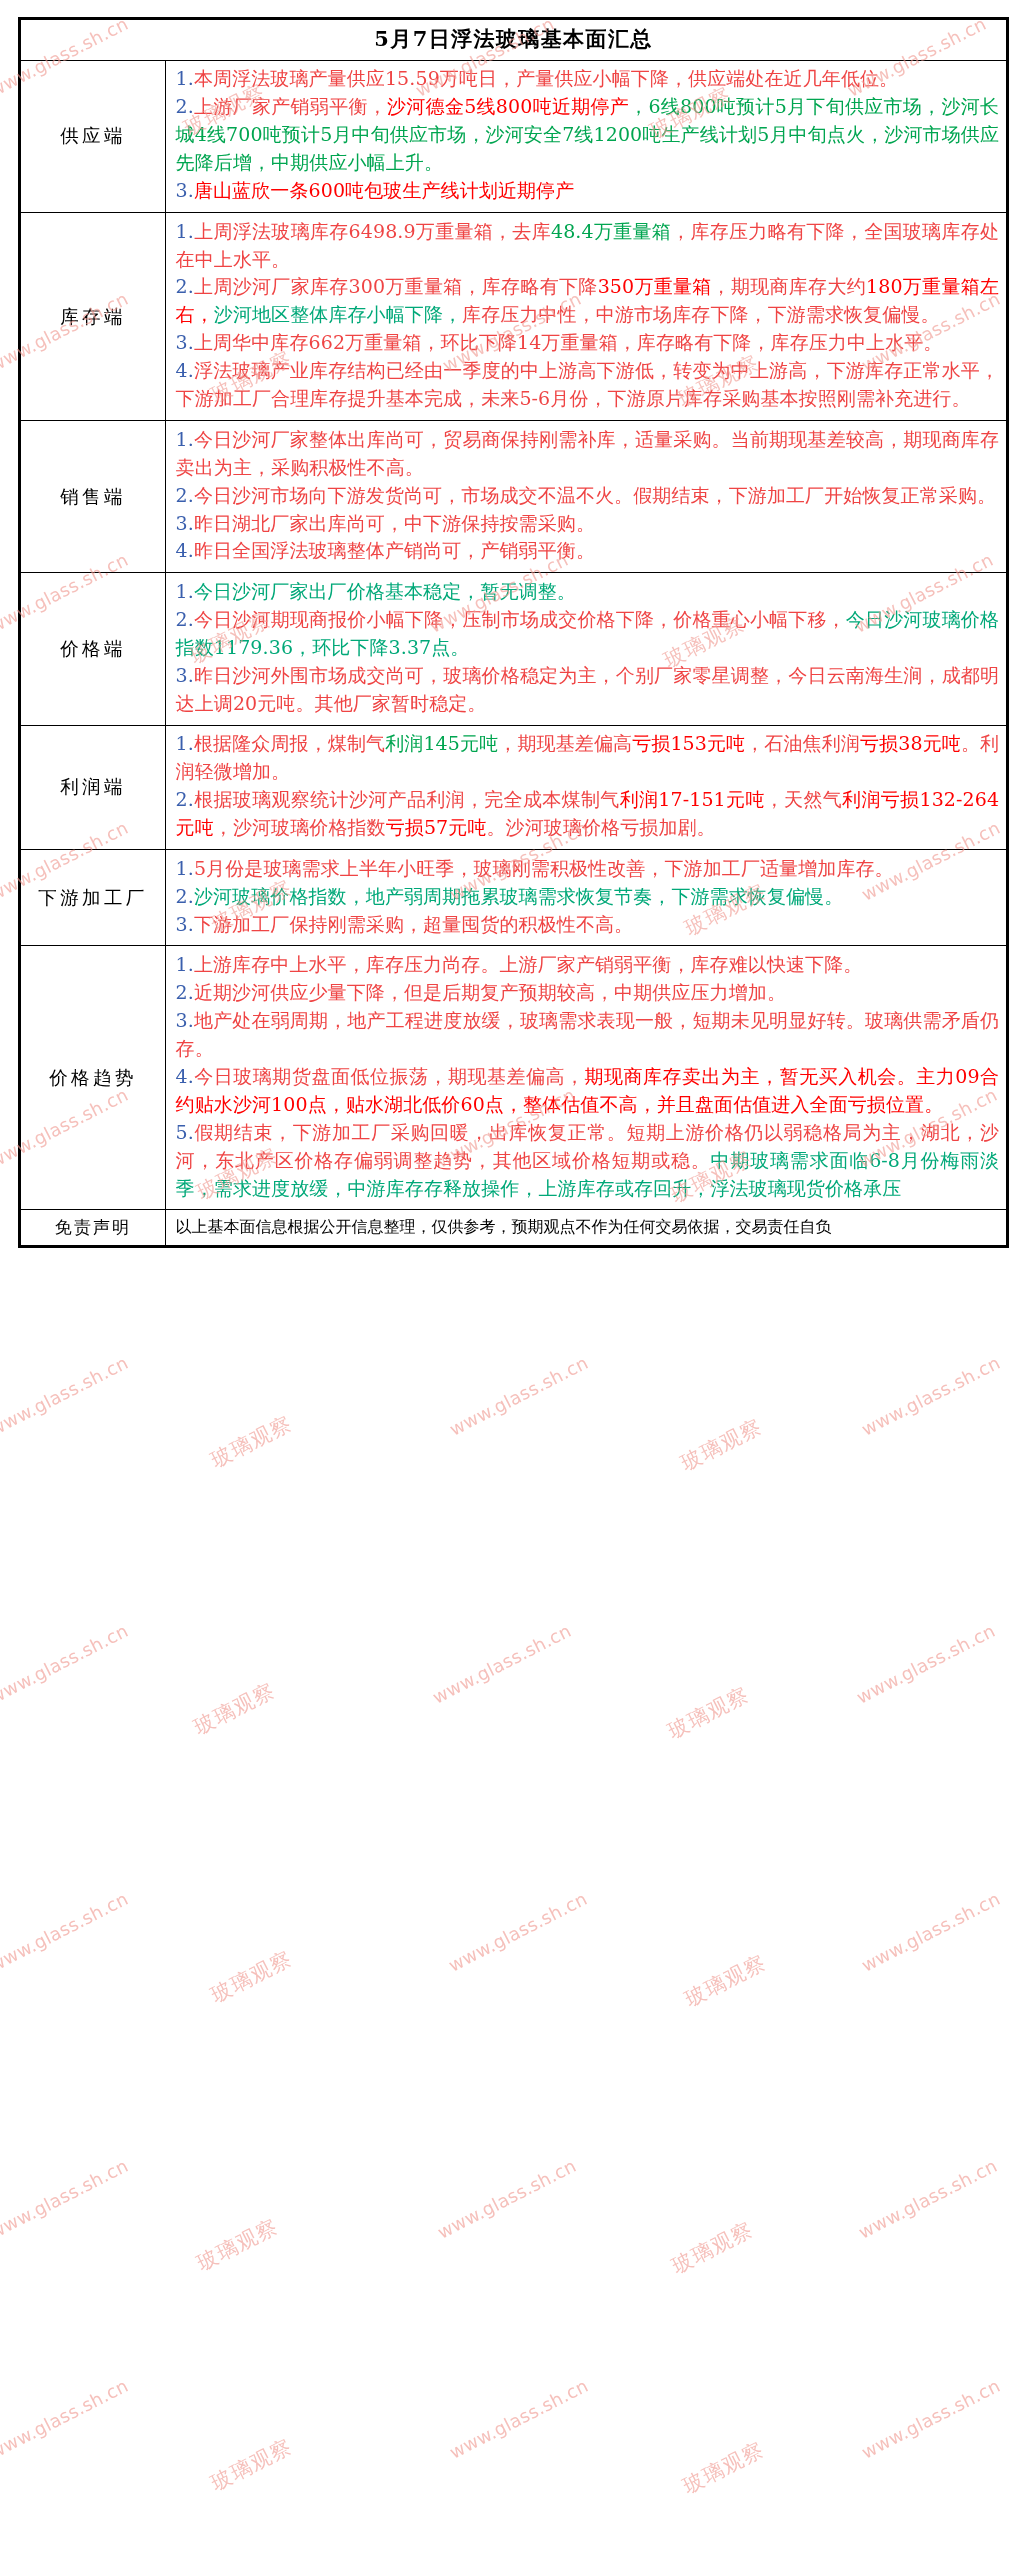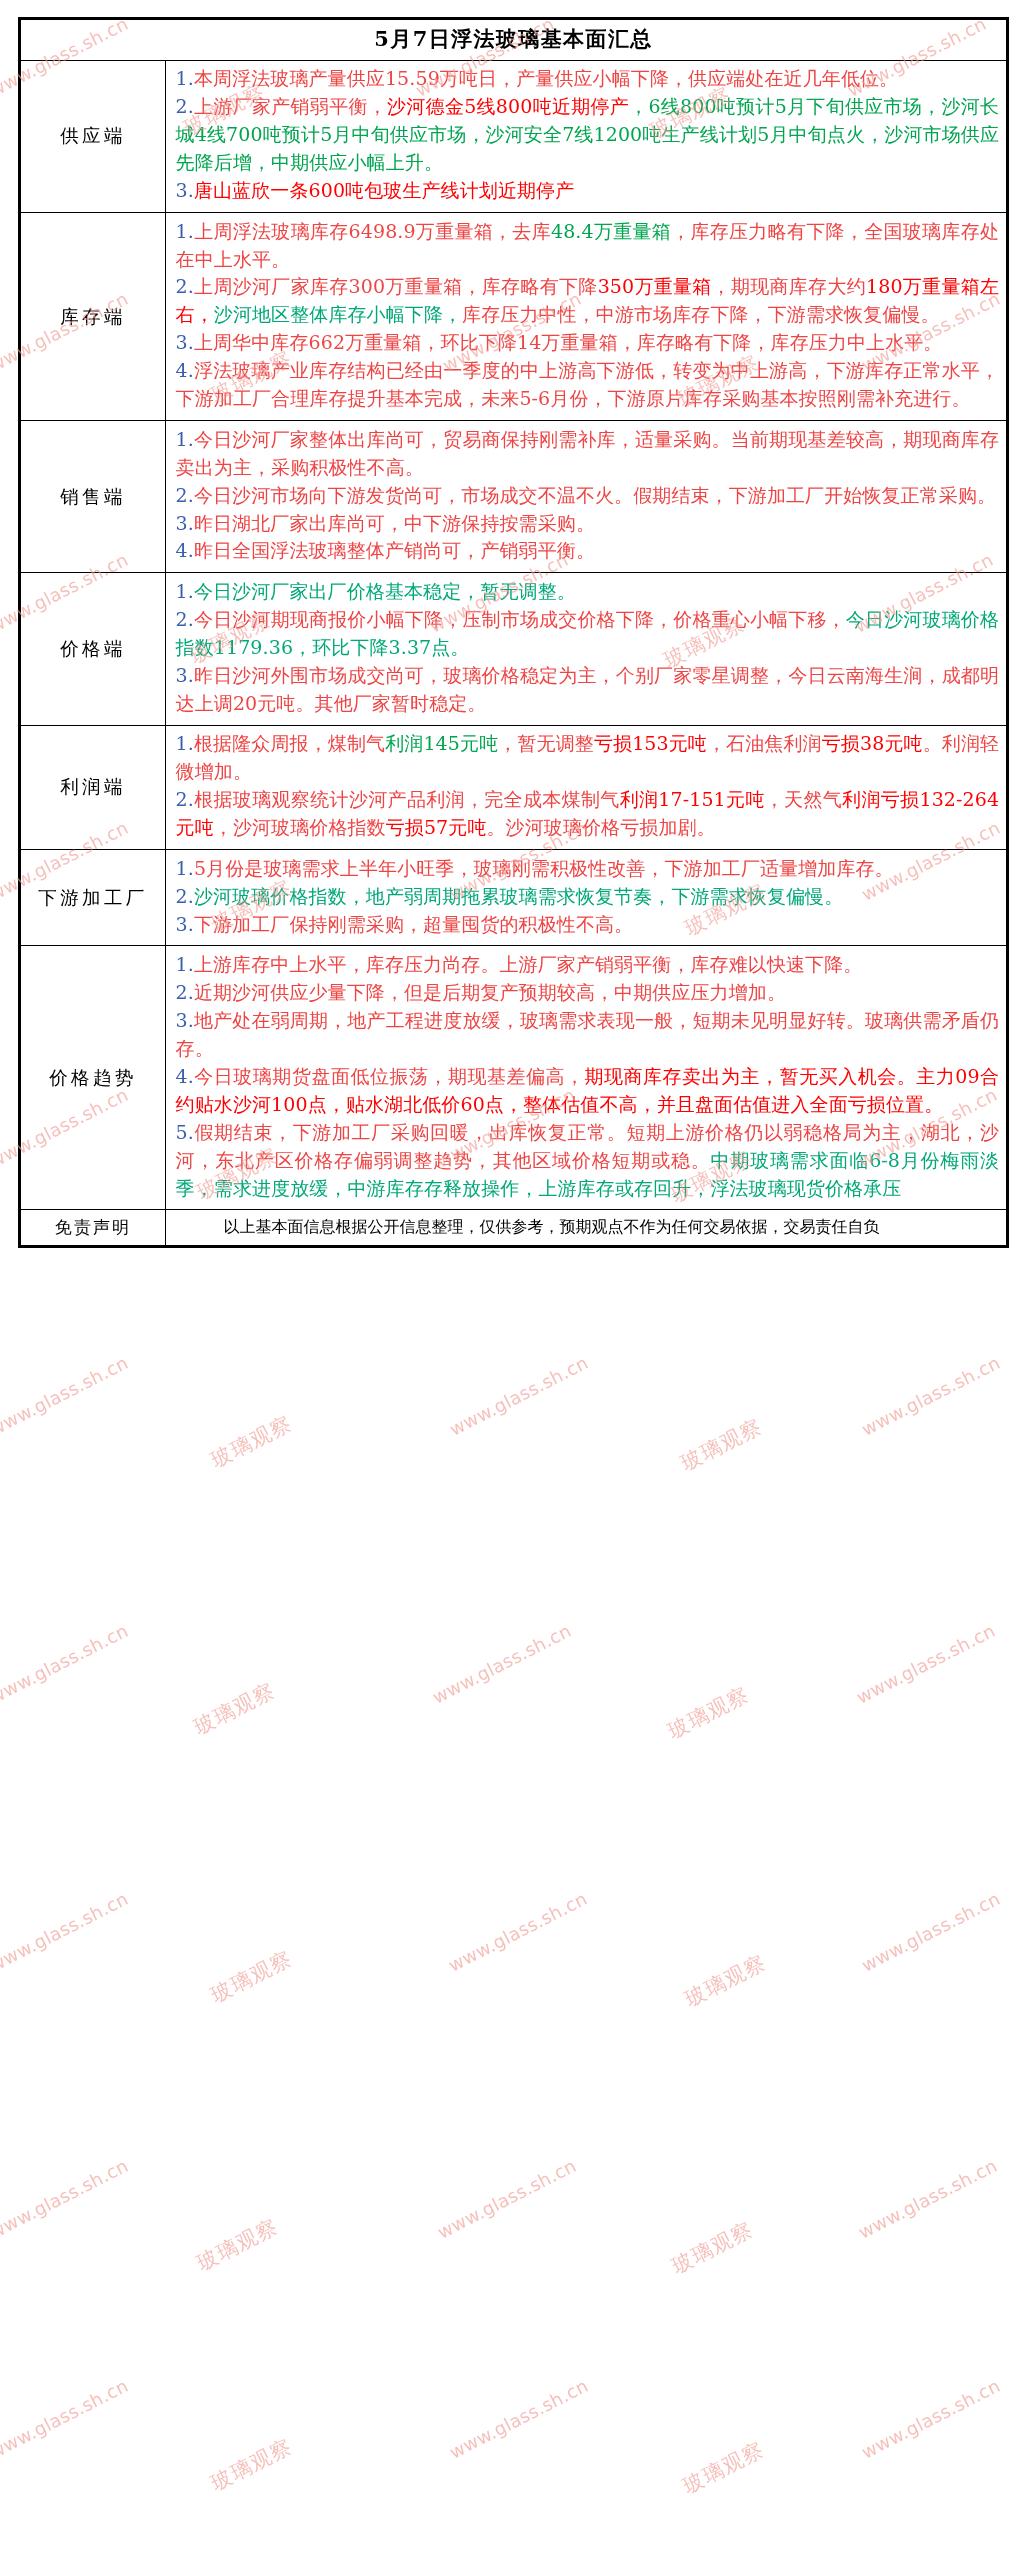--- a/index.html
+++ b/index.html
@@ -96,21 +96,20 @@
   .blk{ color:#ef4444; }
 
   td.disclaimer-label{
     font-size:17px;
     letter-spacing:2.1px;
   }
   .disclaimer-text{
     font-size:16px;
     line-height:1.45;
     letter-spacing:0;
-    margin-left:48px;
   }
 </style>
 </head>
 <body>
 
 <div id="sheet">
 
   <div class="wm-layer" id="wmLayer">
       <div class="wm url" style="left: -13.7px; top: 82px; transform: rotate(-27deg);">www.glass.sh.cn</div>
       <div class="wm cn" style="left: 179px; top: 117px; transform: rotate(-27deg);">玻璃观察</div>
@@ -203,21 +202,21 @@
           <td class="label">价格端</td>
           <td class="body">
             <p class="para"><span class="num">1.</span><span class="teal">今日沙河厂家出厂价格基本稳定，暂无调整。</span></p>
             <p class="para"><span class="num">2.</span><span class="blk">今日沙河期现商报价小幅下降，压制市场成交价格下降，价格重心小幅下移，</span><span class="teal">今日沙河玻璃价格指数1179.36，环比下降3.37点。</span></p>
             <p class="para"><span class="num">3.</span><span class="blk">昨日沙河外围市场成交尚可，玻璃价格稳定为主，个别厂家零星调整，今日云南海生涧，成都明达上调20元吨。其他厂家暂时稳定。</span></p>
           </td>
         </tr>
         <tr>
           <td class="label">利润端</td>
           <td class="body">
-            <p class="para"><span class="num">1.</span><span class="blk">根据隆众周报，煤制气</span><span class="green">利润145元吨</span><span class="blk">，暂无调整</span><span class="red">亏损153元吨</span><span class="blk">，石油焦利润</span><span class="red">亏损38元吨</span><span class="blk">。利润轻微增加。</span></p>
+            <p class="para"><span class="num">1.</span><span class="blk">根据隆众周报，煤制气</span><span class="green">利润145元吨</span><span class="blk">，期现基差偏高</span><span class="red">亏损153元吨</span><span class="blk">，石油焦利润</span><span class="red">亏损38元吨</span><span class="blk">。利润轻微增加。</span></p>
             <p class="para"><span class="num">2.</span><span class="blk">根据玻璃观察统计沙河产品利润，完全成本煤制气</span><span class="red">利润17-151元吨</span><span class="blk">，天然气</span><span class="red">利润亏损132-264元吨</span><span class="blk">，沙河玻璃价格指数</span><span class="red">亏损57元吨</span><span class="blk">。沙河玻璃价格亏损加剧。</span></p>
           </td>
         </tr>
         <tr>
           <td class="label">下游加工厂</td>
           <td class="body">
             <p class="para"><span class="num">1.</span><span class="blk">5月份是玻璃需求上半年小旺季，玻璃刚需积极性改善，下游加工厂适量增加库存。</span></p>
             <p class="para"><span class="num">2.</span><span class="teal">沙河玻璃价格指数，地产弱周期拖累玻璃需求恢复节奏，下游需求恢复偏慢。</span></p>
             <p class="para"><span class="num">3.</span><span class="blk">下游加工厂保持刚需采购，超量囤货的积极性不高。</span></p>
           </td>

